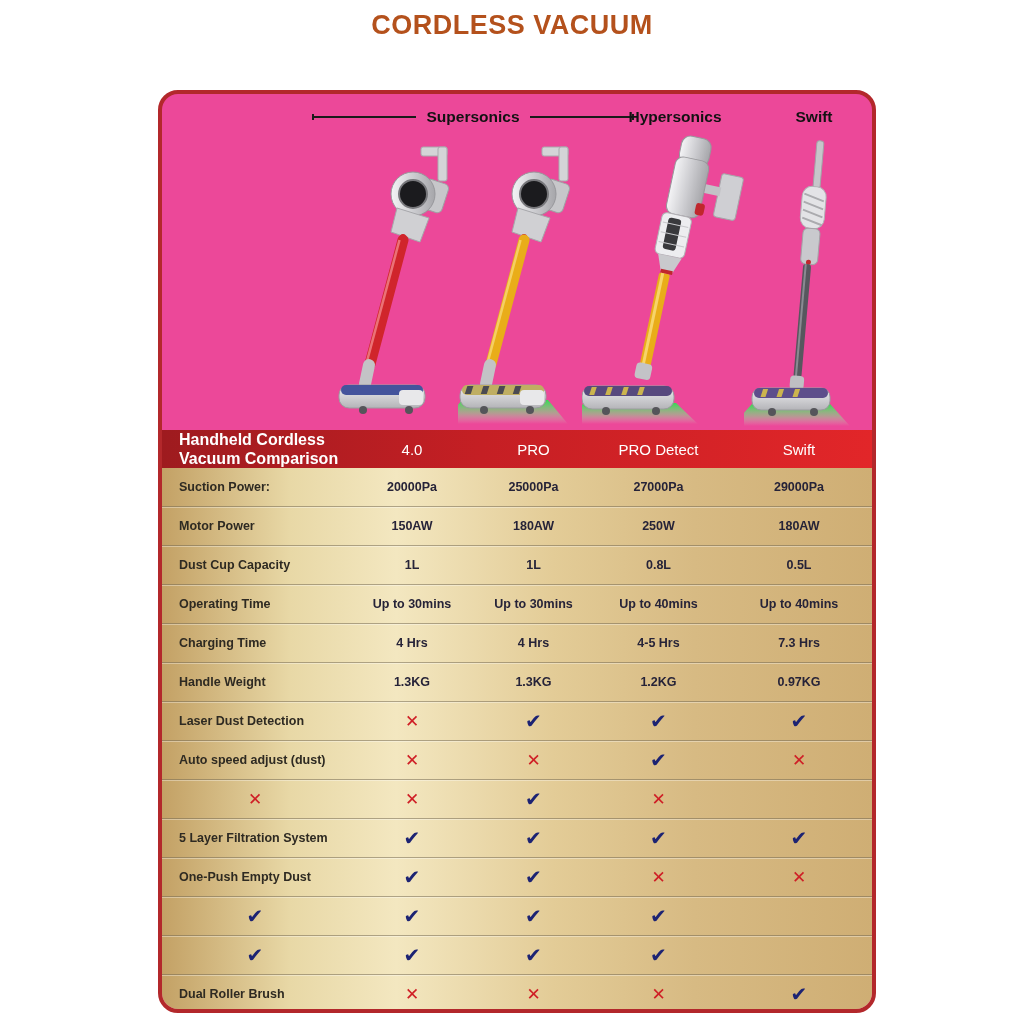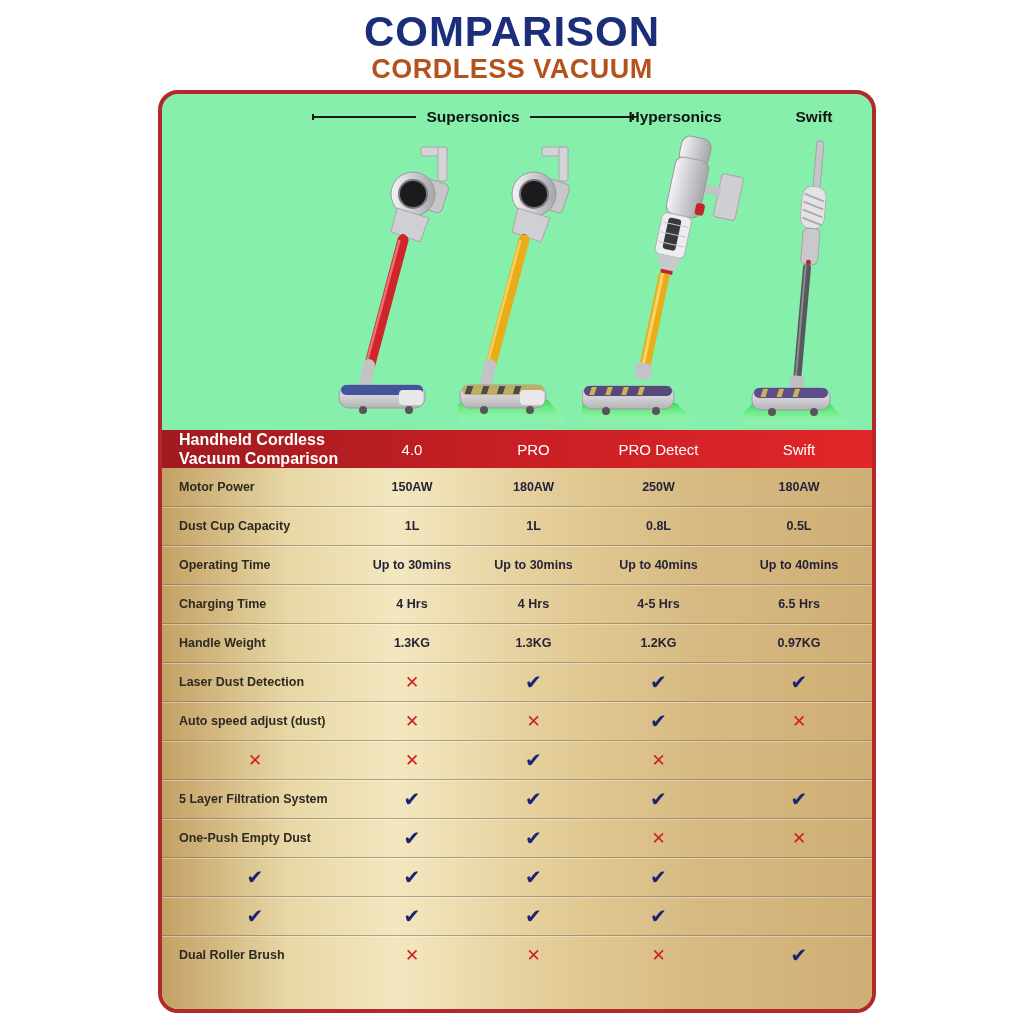--- a/index.html
+++ b/index.html
@@ -14,21 +14,21 @@
     color:var(--navy,#1c2d7a);line-height:1.05;
   }
   .subtitle{
     font-size:27px;font-weight:bold;letter-spacing:.5px;
     color:var(--orange,#b4511c);line-height:1.1;margin-top:1px;
   }
   
   .card{
     position:absolute;left:158px;top:90px;width:718px;height:923px;
     box-sizing:border-box;border:4px solid var(--accent-red,#b3282b);
-    border-radius:20px;background:#86efac;overflow:hidden;
+    border-radius:20px;background:#ec4899;overflow:hidden;
     display:flex;flex-direction:column;
   }
   
   .products{position:relative;height:336px;flex:0 0 auto;}
   .group-label{
     position:absolute;top:14px;font-size:15.5px;font-weight:bold;color:#121212;
   }
   .group-super{left:150px;width:322px;display:flex;align-items:center;gap:10px;}
   .group-super .txt{flex:0 0 auto;}
   .mline{height:2px;background:#1a1a1a;flex:1;position:relative;}
@@ -88,21 +88,20 @@
     </linearGradient>
     <linearGradient id="gGlow" x1="0" y1="0" x2="0" y2="1">
       <stop offset="0" stop-color="#2ee04e" stop-opacity=".95"></stop>
       <stop offset=".55" stop-color="#7af08a" stop-opacity=".5"></stop>
       <stop offset="1" stop-color="#c8ffd0" stop-opacity="0"></stop>
     </linearGradient>
   </defs>
 </svg>
 
 <div class="titles">
-  <div class="title">COMPARISON</div>
   <div class="subtitle">CORDLESS VACUUM</div>
 </div>
 
 <div class="card">
 
   <div class="products">
 
     <div class="group-label group-super">
       <span class="mline l"></span>
       <span class="txt">Supersonics</span>
@@ -216,20 +215,27 @@
     </div>
     <div class="col">4.0</div>
     <div class="col">PRO</div>
     <div class="col">PRO Detect</div>
     <div class="col">Swift</div>
   </div>
 
   <div class="tbody">
     <div class="rows" id="rows-container">
         <div class="row">
+          <div class="cell label">Suction Power:</div>
+          <div class="cell val">20000Pa</div>
+          <div class="cell val">25000Pa</div>
+          <div class="cell val">27000Pa</div>
+          <div class="cell val">29000Pa</div>
+        </div>
+        <div class="row">
           <div class="cell label">Motor Power</div>
           <div class="cell val">150AW</div>
           <div class="cell val">180AW</div>
           <div class="cell val">250W</div>
           <div class="cell val">180AW</div>
         </div>
         <div class="row">
           <div class="cell label">Dust Cup Capacity</div>
           <div class="cell val">1L</div>
           <div class="cell val">1L</div>
@@ -241,21 +247,21 @@
           <div class="cell val">Up to 30mins</div>
           <div class="cell val">Up to 30mins</div>
           <div class="cell val">Up to 40mins</div>
           <div class="cell val">Up to 40mins</div>
         </div>
         <div class="row">
           <div class="cell label">Charging Time</div>
           <div class="cell val">4 Hrs</div>
           <div class="cell val">4 Hrs</div>
           <div class="cell val">4-5 Hrs</div>
-          <div class="cell val">6.5 Hrs</div>
+          <div class="cell val">7.3 Hrs</div>
         </div>
         <div class="row">
           <div class="cell label">Handle Weight</div>
           <div class="cell val">1.3KG</div>
           <div class="cell val">1.3KG</div>
           <div class="cell val">1.2KG</div>
           <div class="cell val">0.97KG</div>
         </div>
         <div class="row">
           <div class="cell label">Laser Dust Detection</div>

